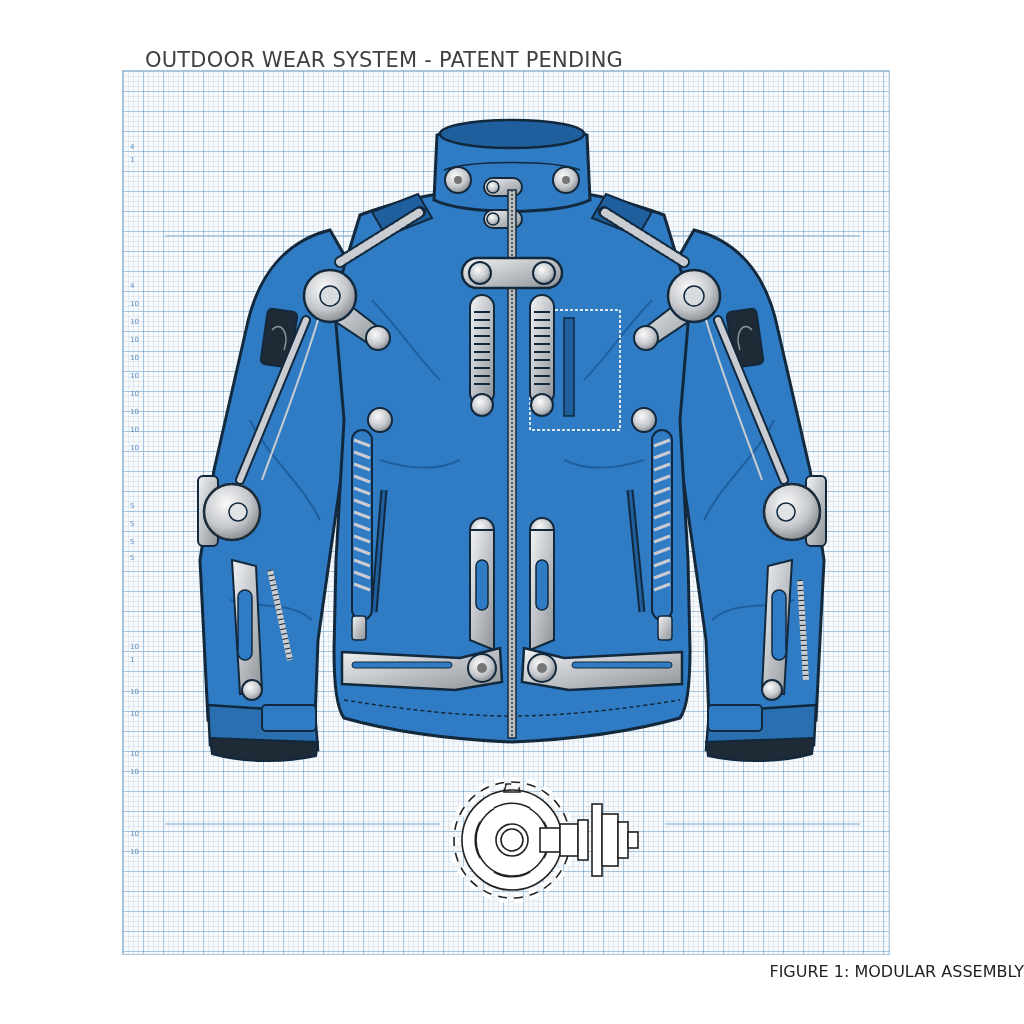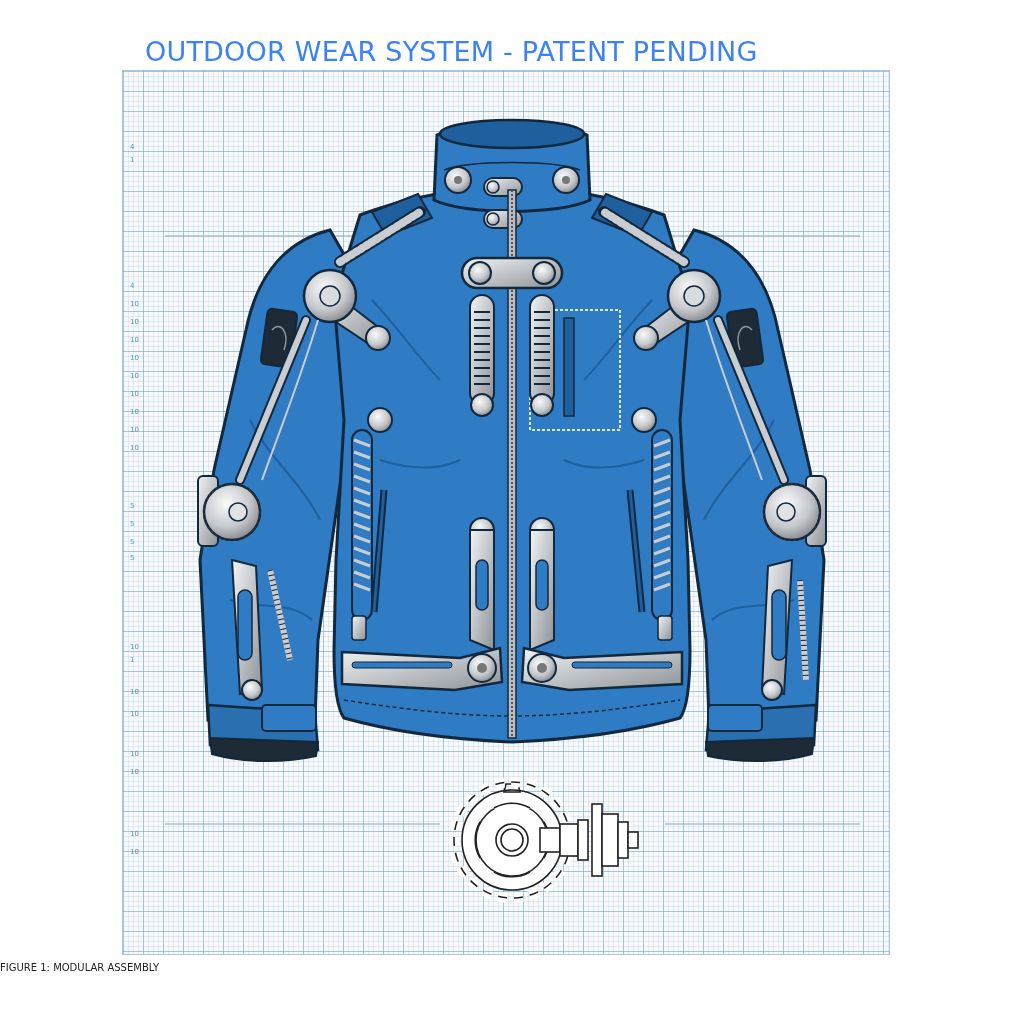--- a/index.html
+++ b/index.html
@@ -1,31 +1,31 @@
 <!DOCTYPE html>
 <html><head>
 <meta charset="utf-8">
 <style>
   html, body { margin:0; padding:0; }
   body { width:1024px; height:1024px; background:#ffffff; position:relative; overflow:hidden;
          font-family:"DejaVu Sans", sans-serif; }
-  .title { position:absolute; left:145px; top:36px; font-size:27px; color:#3b82f6; letter-spacing:0.2px;
+  .title { position:absolute; left:145px; top:48px; font-size:21px; color:#404040; letter-spacing:0.2px;
            font-family:"DejaVu Sans", sans-serif; }
   .grid { position:absolute; left:122px; top:70px; width:766px; height:883px;
           border:1px solid #a9c7de;
           background-color:#f7f9fb;
           background-image:
             linear-gradient(to right, rgba(120,165,205,0.55) 1px, transparent 1px),
             linear-gradient(to bottom, rgba(120,165,205,0.55) 1px, transparent 1px),
             linear-gradient(to right, rgba(160,190,215,0.25) 1px, transparent 1px),
             linear-gradient(to bottom, rgba(160,190,215,0.25) 1px, transparent 1px);
           background-size: 20px 20px, 20px 20px, 5px 5px, 5px 5px; }
   .ticks { position:absolute; left:128px; top:140px; width:20px; height:760px; }
   .tick { position:absolute; left:2px; font-size:7px; color:#5e8fc0; }
-  .caption { position:absolute; left:0; width:1024px; top:962px; text-align:left; font-size:10px;
+  .caption { position:absolute; left:0; width:1024px; top:962px; text-align:right; font-size:16px;
              color:#222; font-family:"DejaVu Sans", sans-serif; }
   svg { position:absolute; left:0; top:0; }
 </style>
 </head>
 <body>
 
 <div class="title">OUTDOOR WEAR SYSTEM - PATENT PENDING</div>
 
 <div class="grid"></div>
 

